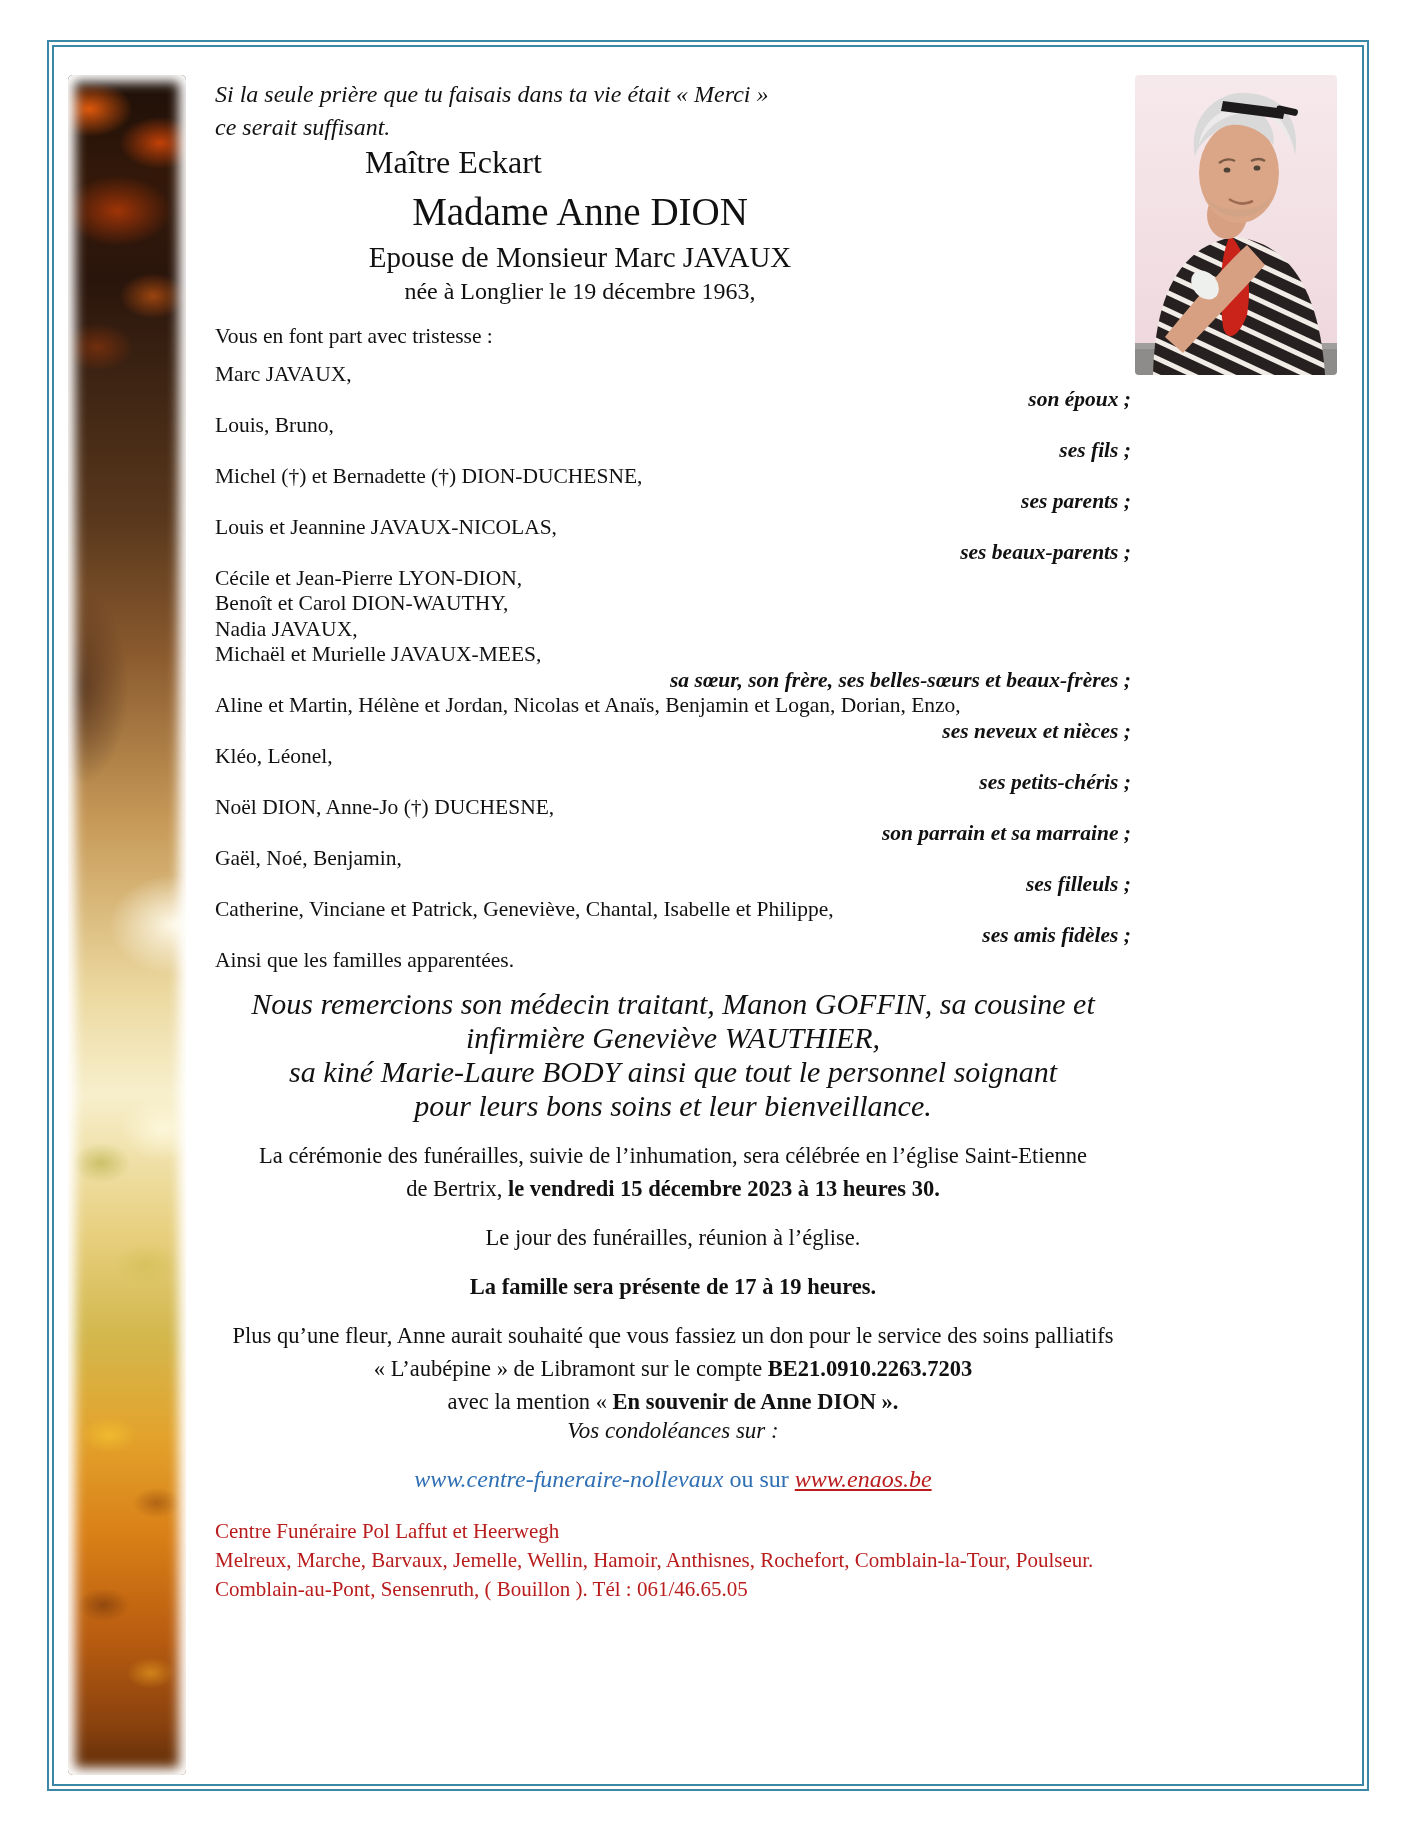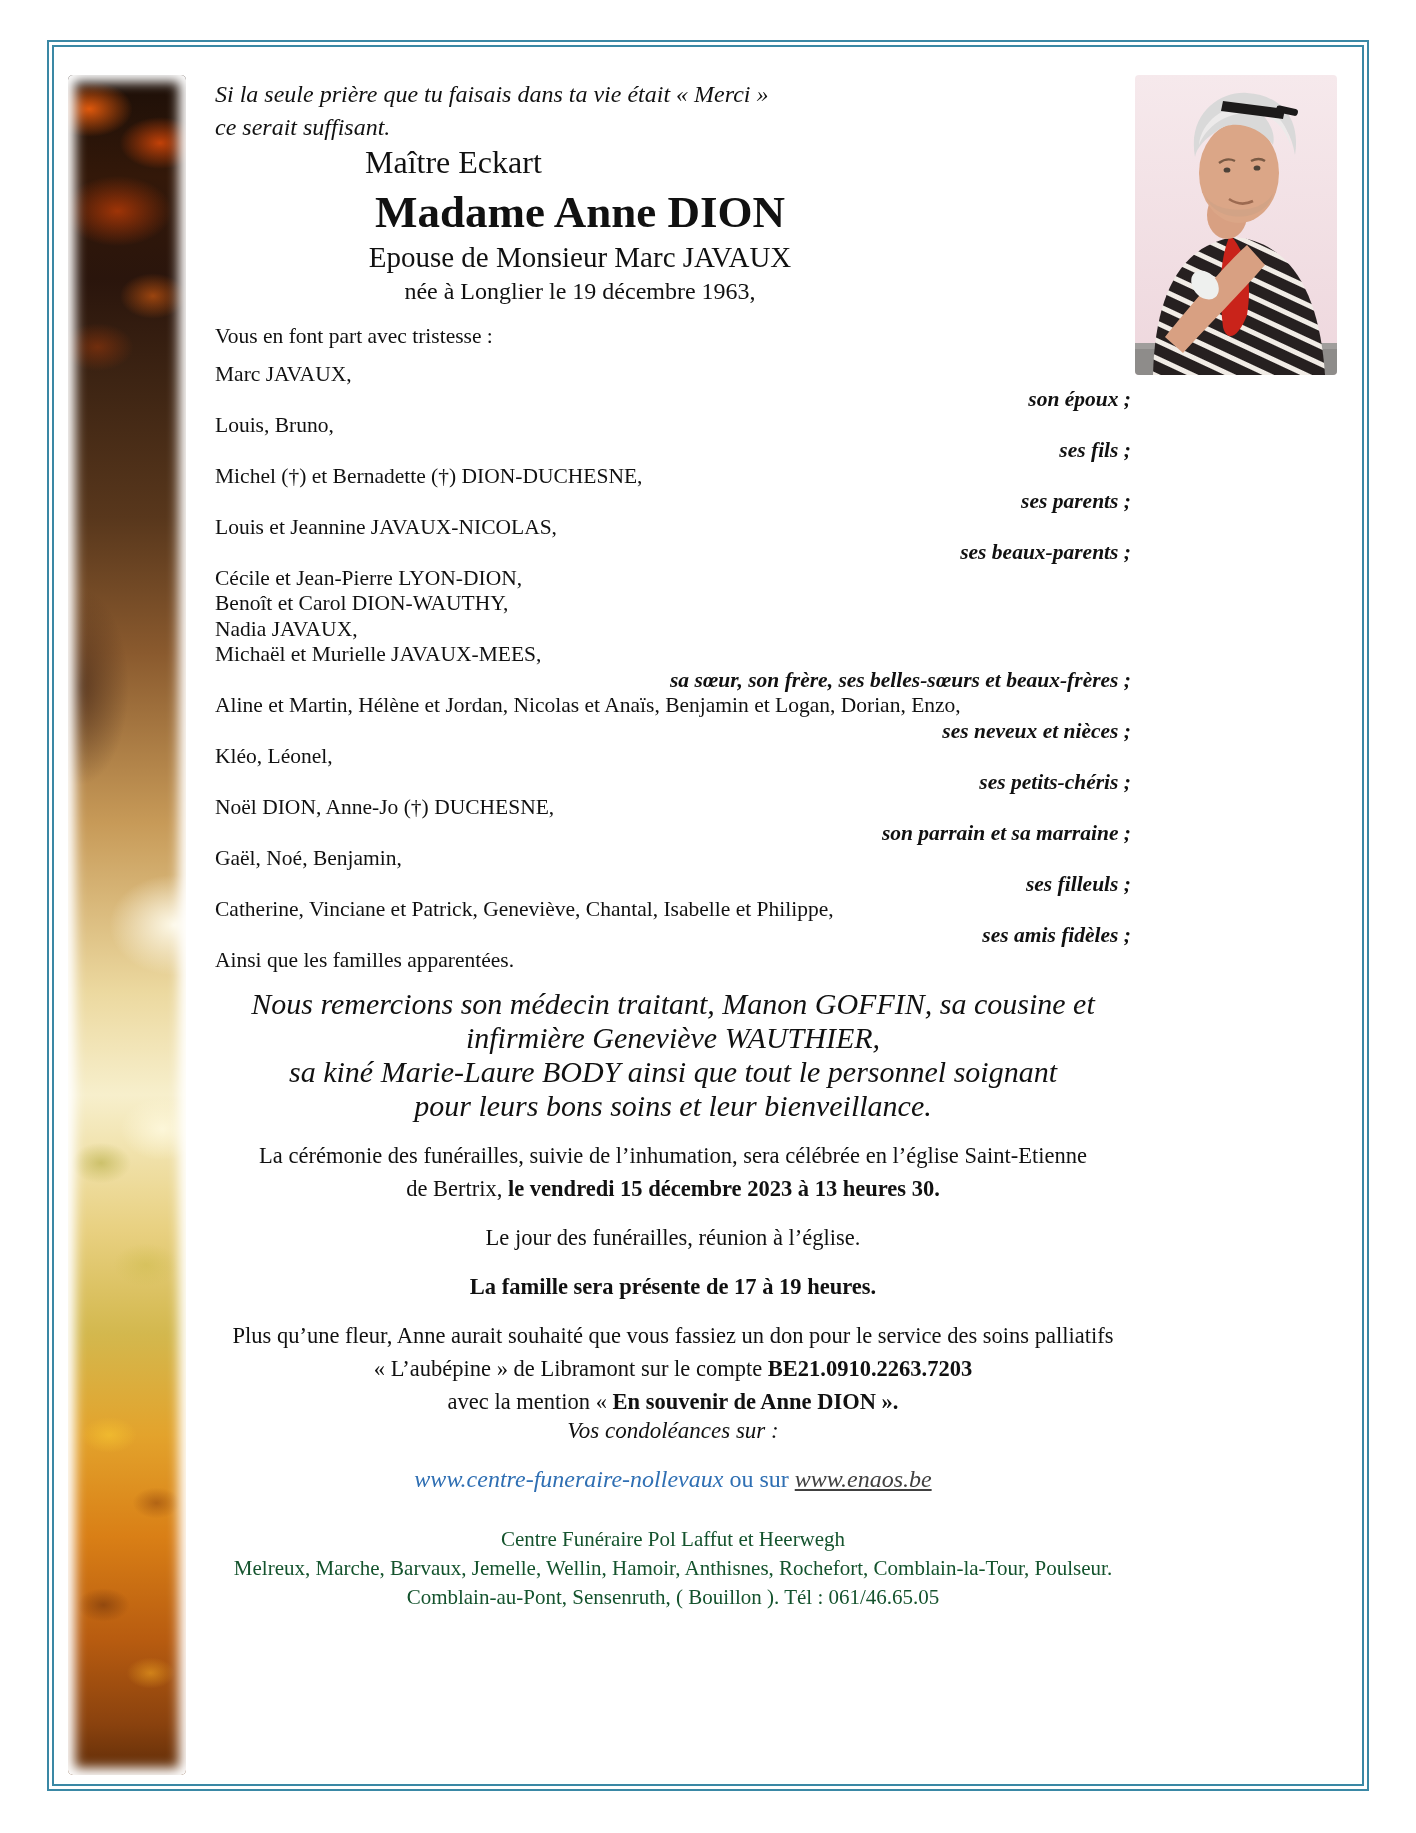--- a/index.html
+++ b/index.html
@@ -51,36 +51,36 @@
     box-shadow: inset 0 0 10px 5px #ffffff;
   }
   
   .content{
     position:absolute;left:215px;top:0;width:916px;
     font-size:21.5px;line-height:25.5px;
   }
   .quote{margin-top:78px;font-style:italic;font-size:24px;line-height:33px;}
   .attribution{margin-left:150px;font-size:32px;line-height:32px;margin-top:2px;}
   .head{width:730px;text-align:center;margin-top:8px;}
-  .title{font-size:45px;font-weight:bold;line-height:52px;}
+  .title{font-size:39px;font-weight:normal;line-height:52px;}
   .spouse{font-size:29px;line-height:38px;}
   .vitals{font-size:24px;line-height:30px;}
   .intro{margin-top:18px;}
   .family{margin-top:12px;}
   .name-line{text-align:left;}
   .role{text-align:right;font-weight:bold;font-style:italic;}
   .closing{margin-top:0;}
   .thanks{margin-top:13px;text-align:center;font-style:italic;font-size:30px;line-height:34px;}
   .para{margin-top:16px;text-align:center;font-size:22.5px;line-height:33px;}
   .bold{font-weight:bold;}
   .condoleances{text-align:center;font-style:italic;font-size:23px;}
   .links{margin-top:24px;text-align:center;font-size:24px;color:#2f6fb3;}
   .link-italic{font-style:italic;color:#2f6fb3;text-decoration:none;}
-  .link-underline{font-style:italic;color:#404040;text-decoration:underline;}
-  .footer{margin-top:32px;text-align:center;font-size:21px;line-height:29px;color:#14532d;}
+  .link-underline{font-style:italic;color:#b91c1c;text-decoration:underline;}
+  .footer{margin-top:24px;text-align:left;font-size:21px;line-height:29px;color:#b91c1c;}
 </style>
 </head>
 <body>
 
 <div class="page">
   <div class="frame"></div>
 
   <div class="strip"></div>
 
   <div class="photo">

